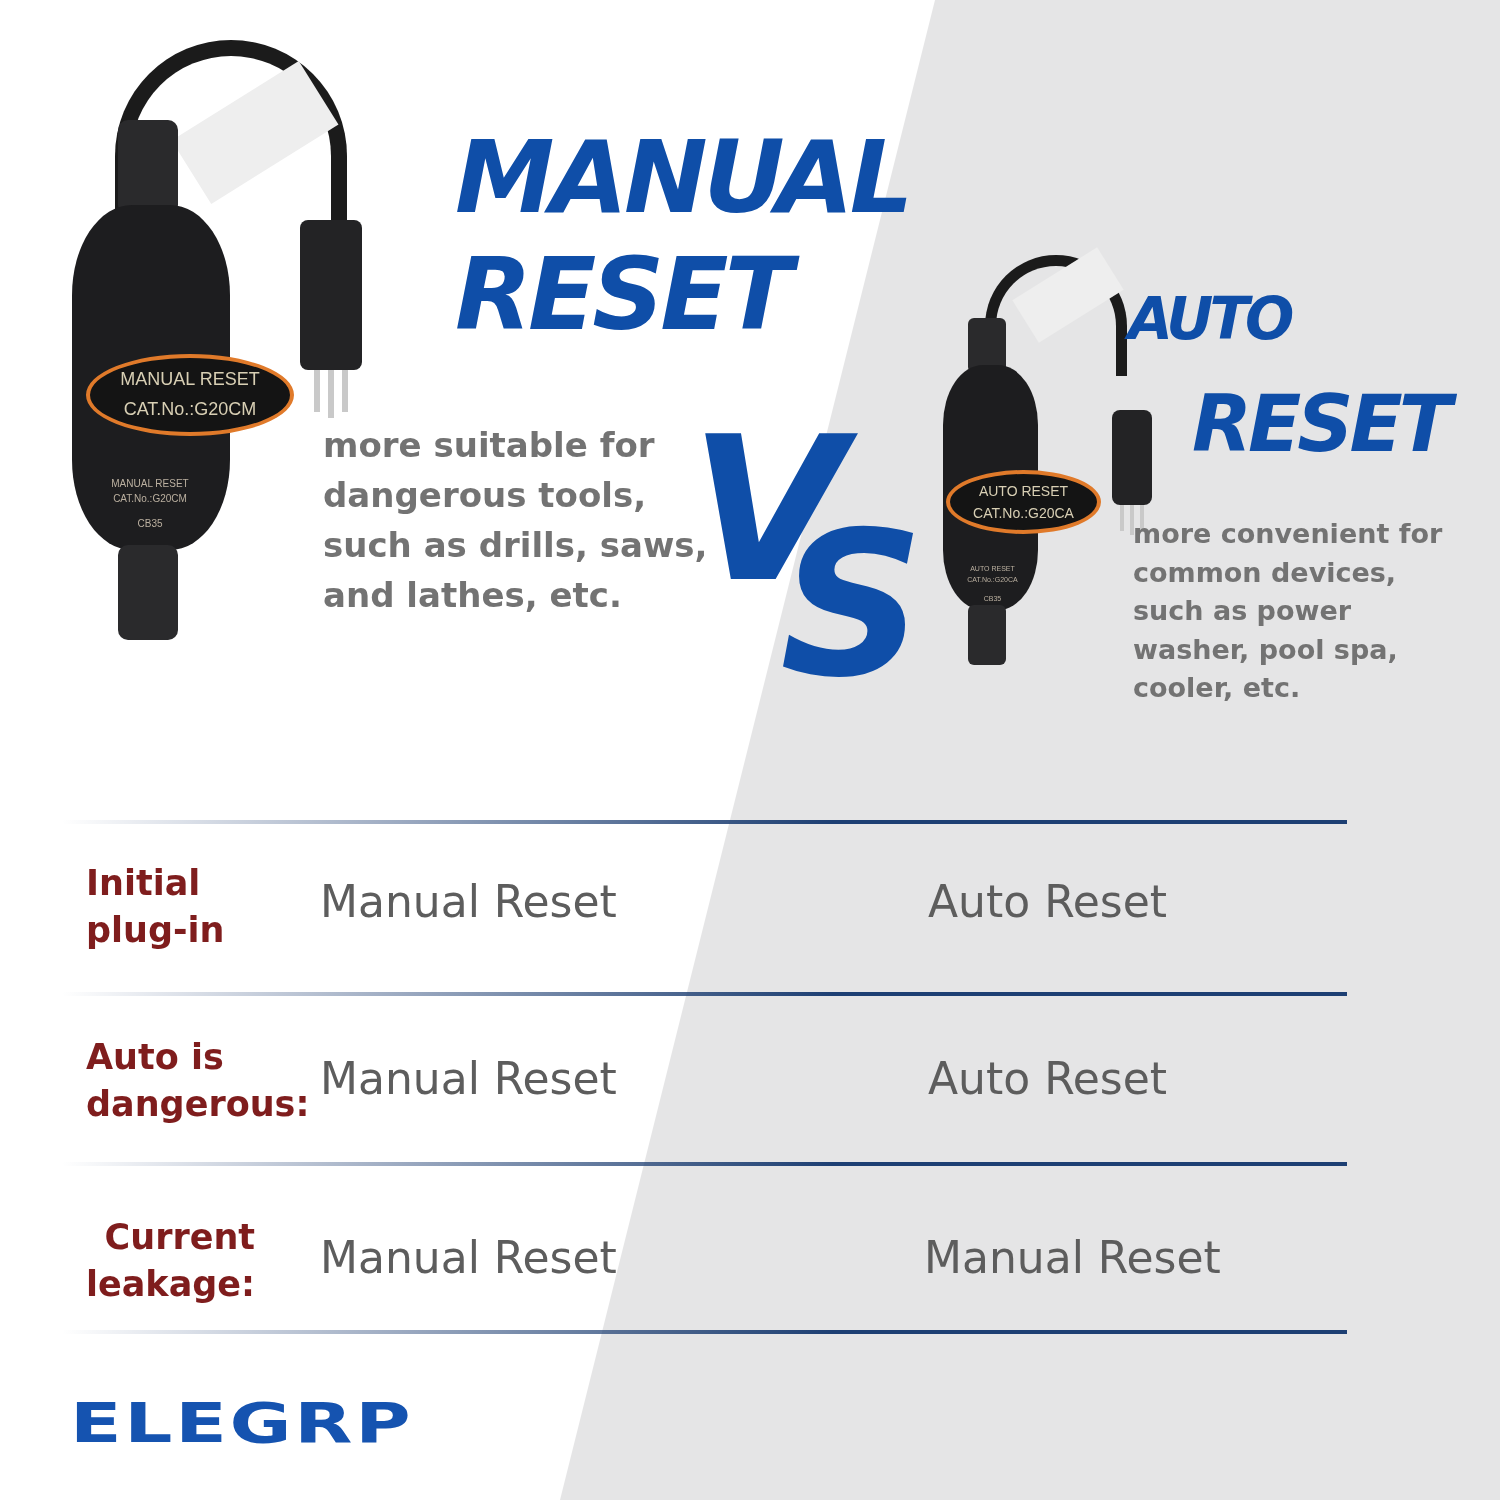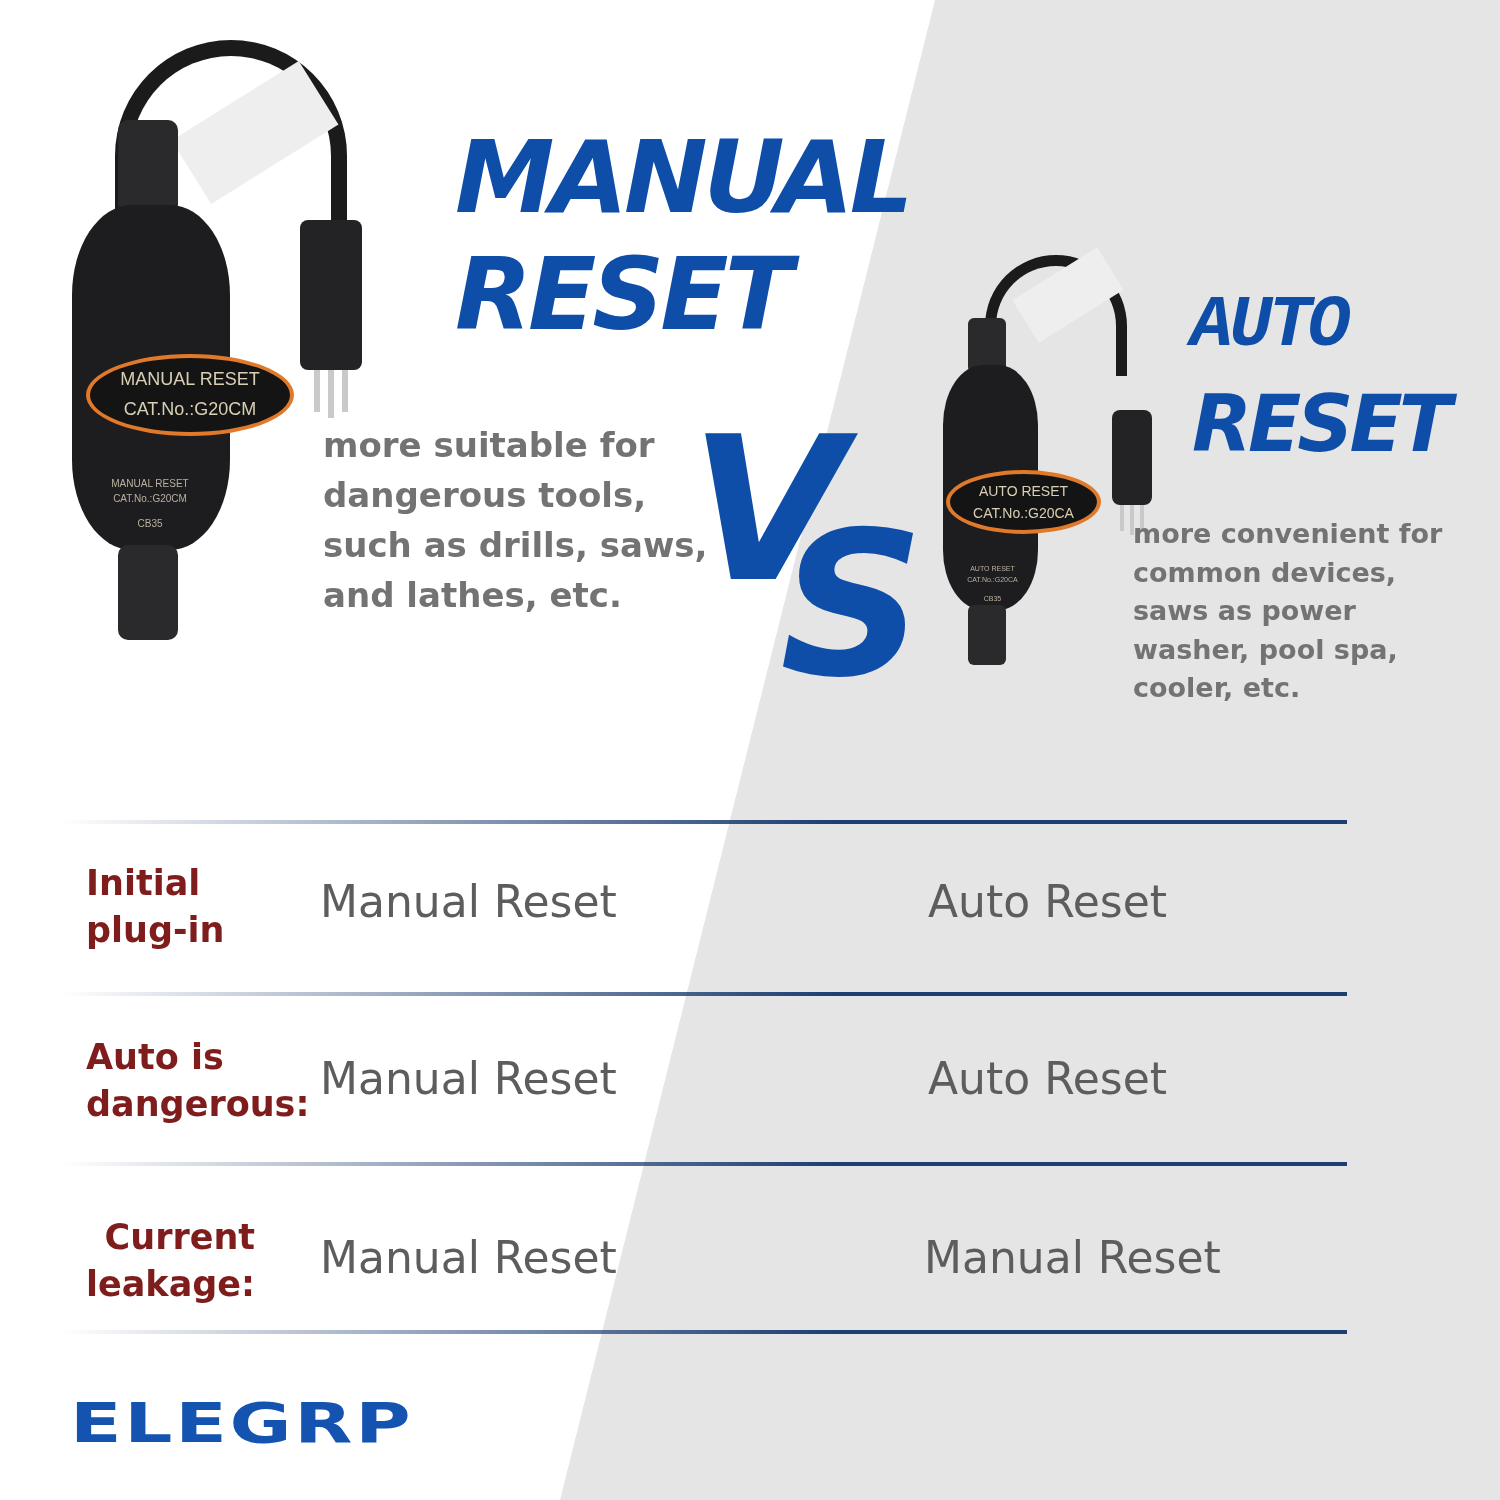--- a/index.html
+++ b/index.html
@@ -1,21 +1,21 @@
 <!DOCTYPE html>
 <html><head>
 <meta charset="utf-8">
 <style>
   html,body{margin:0;padding:0;}
   body{width:1500px;height:1500px;position:relative;overflow:hidden;background:#ffffff;font-family:"DejaVu Sans",sans-serif;}
   .bg-gray{position:absolute;left:0;top:0;width:1500px;height:1500px;background:#e5e5e6;clip-path:polygon(935px 0,1500px 0,1500px 1500px,560px 1500px);}
   .title{position:absolute;color:#0f4ea8;font-family:"DejaVu Sans",sans-serif;font-weight:bold;font-style:italic;letter-spacing:-4px;line-height:1;}
   .t-manual{left:455px;top:128px;font-size:100px;}
   .t-reset1{left:455px;top:245px;font-size:100px;}
-  .t-auto{left:1190px;top:290px;font-size:72px;font-family:Liberation Mono, monospace;}
+  .t-auto{left:1128px;top:290px;font-size:58px;}
   .t-reset2{left:1192px;top:385px;font-size:78px;}
   .vs{position:absolute;color:#0f4ea8;font-weight:bold;font-style:italic;font-family:"DejaVu Sans",sans-serif;line-height:1;}
   .vs-v{left:690px;top:410px;font-size:200px;}
   .vs-s{left:780px;top:505px;font-size:200px;}
   .desc{position:absolute;color:#737373;font-weight:bold;font-family:"DejaVu Sans",sans-serif;margin-left:28px;}
   .desc-left{left:295px;top:420px;font-size:34px;line-height:50px;width:400px;}
   .desc-right{left:1105px;top:515px;font-size:27px;line-height:38.5px;width:320px;}
   
   .device{position:absolute;background:#1d1d1f;border-radius:60px/90px;}
   .dev-left{left:72px;top:205px;width:158px;height:345px;}
@@ -92,21 +92,21 @@
   <div>CAT.No.:G20CA</div>
 </div>
 <div class="small-print" style="left:955px;top:563px;width:75px;font-size:7px;line-height:11px;">
   <div>AUTO RESET</div>
   <div>CAT.No.:G20CA</div>
   <div style="margin-top:8px;">CB35</div>
 </div>
 
 <div class="title t-auto">AUTO</div>
 <div class="title t-reset2">RESET</div>
-<div class="desc desc-right">more convenient for common devices, saws as power washer, pool spa, cooler, etc.</div>
+<div class="desc desc-right">more convenient for common devices, such as power washer, pool spa, cooler, etc.</div>
 
 <div class="rule" style="top:820px;"></div>
 <div class="rule" style="top:992px;"></div>
 <div class="rule" style="top:1162px;"></div>
 <div class="rule" style="top:1330px;"></div>
 
 <div>
   <div class="row-label" style="top:860px;">
     <div>Initial</div>
     <div>plug-in</div>

